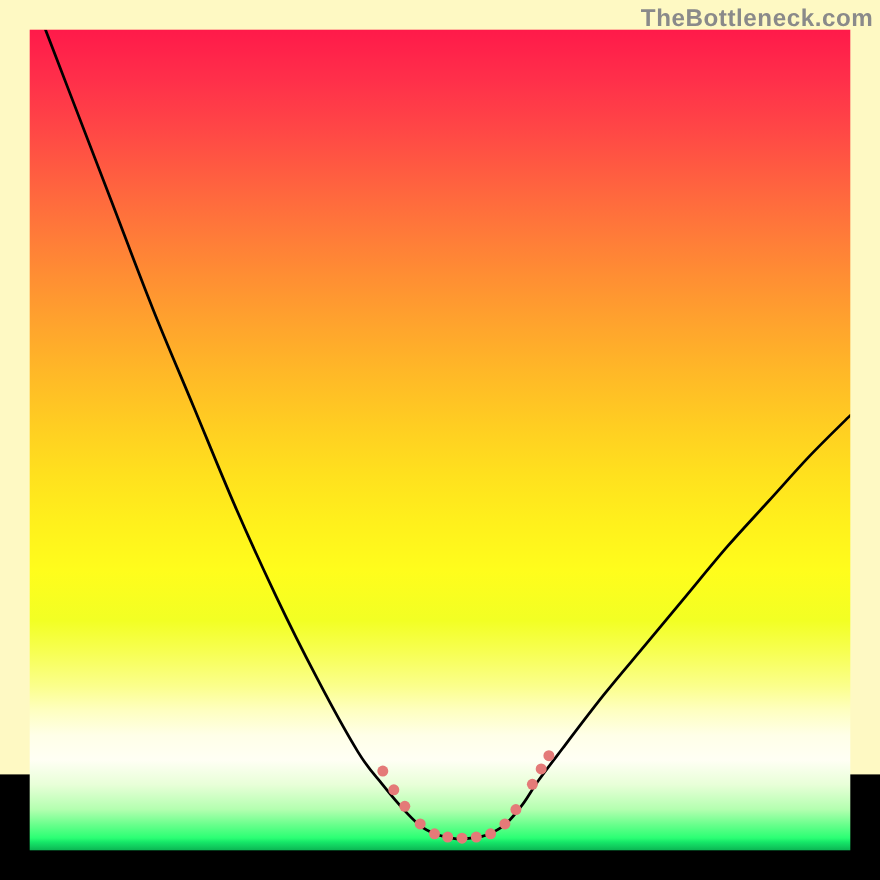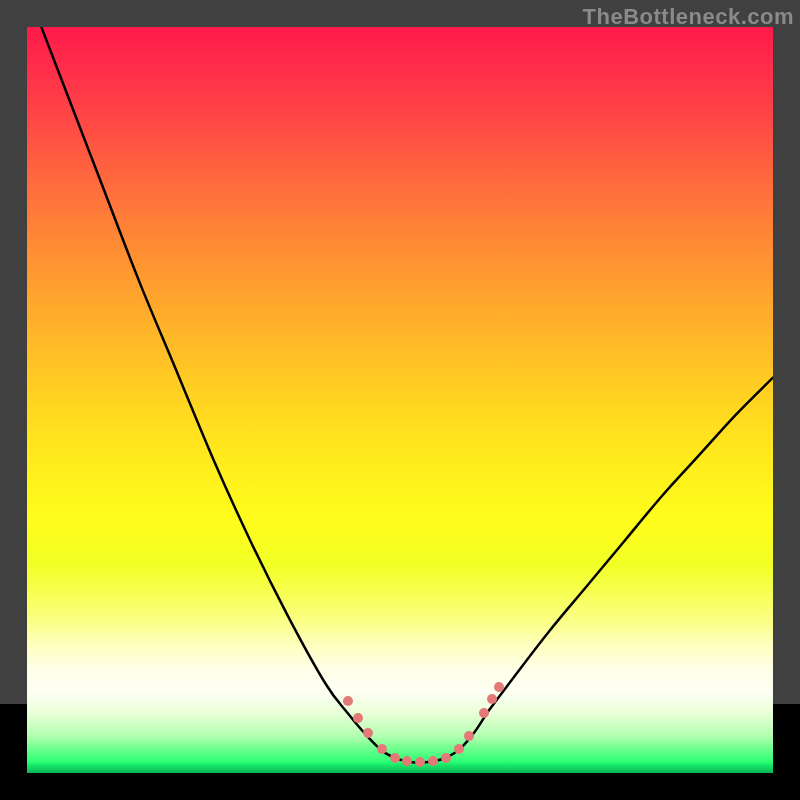--- a/index.html
+++ b/index.html
@@ -7,21 +7,21 @@
     padding: 0;
     width: 800px;
     height: 800px;
     background: #000;
     overflow: hidden;
   }
   .frame {
     position: relative;
     width: 800px;
     height: 704px;
-    background: #404040;
+    background: #fef9c3;
     text-align: center;
   }
   .plot-area {
     position: absolute;
     left: 27px;
     top: 27px;
     width: 746px;
     height: 746px;
     background: linear-gradient(to bottom,
       #ff1a4a 0%,

